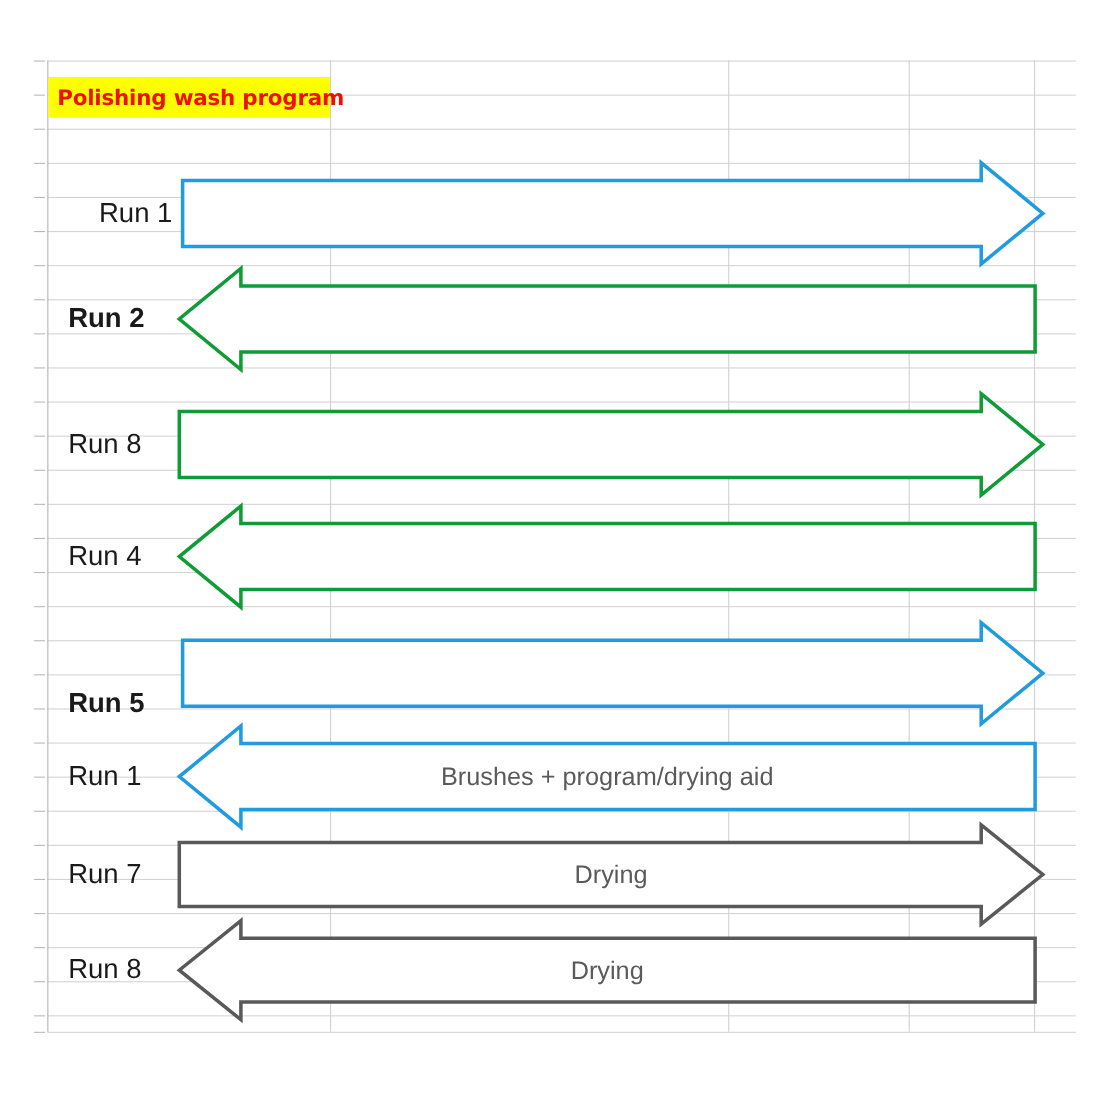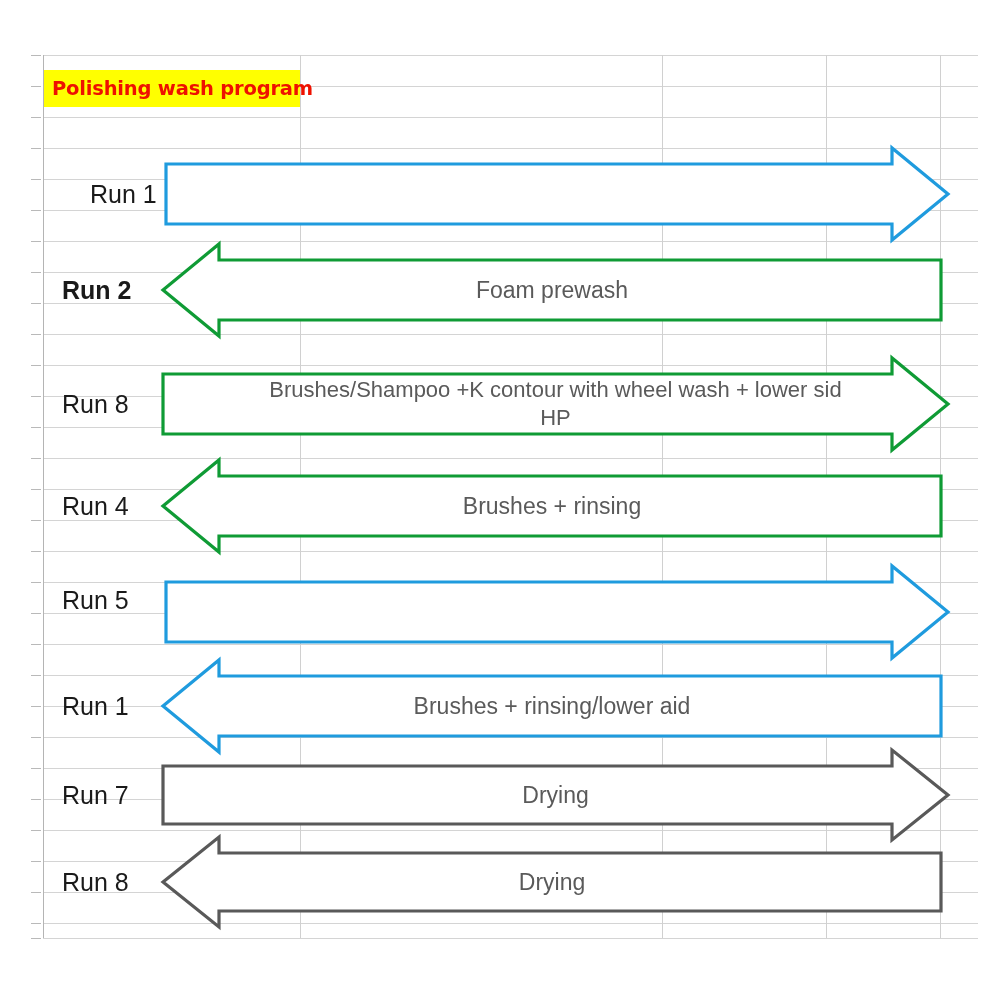--- a/index.html
+++ b/index.html
@@ -153,49 +153,45 @@
       <div class="arrow-row" style="left: 166px; top: 148px; width: 782px; height: 92px;">
         <svg width="782" height="92" viewBox="0 0 782 92">
           <polygon points="0.0,16.0 726.0,16.0 726.0,0.0 782.0,46.0 726.0,92.0 726.0,76.0 0.0,76.0" class="arrow-shape" fill="#ffffff" stroke="#1F9BDE"></polygon>
         </svg>
       </div>
       <div class="run-label" style="top: 290px; font-weight: bold;">Run 2</div>
       <div class="arrow-row" style="left: 163px; top: 243px; width: 778px; height: 93px;">
         <svg width="778" height="93" viewBox="0 0 778 93">
           <polygon points="778.0,17.0 56.0,17.0 56.0,1.0 0.0,47.0 56.0,93.0 56.0,77.0 778.0,77.0" class="arrow-shape" fill="#ffffff" stroke="#0F9B35"></polygon>
         </svg>
-        <div class="arrow-text" style="top: 47px; color: rgb(90, 90, 90);">Foam prewash</div>
       </div>
       <div class="run-label" style="top: 404px;">Run 8</div>
       <div class="arrow-row" style="left: 163px; top: 358px; width: 785px; height: 92px;">
         <svg width="785" height="92" viewBox="0 0 785 92">
           <polygon points="0.0,16.0 729.0,16.0 729.0,0.0 785.0,46.0 729.0,92.0 729.0,76.0 0.0,76.0" class="arrow-shape" fill="#ffffff" stroke="#0F9B35"></polygon>
         </svg>
-        <div class="arrow-text two-line" style="top: 46px; color: rgb(90, 90, 90);">Brushes/Shampoo +K contour with wheel wash + lower sid
-HP</div>
       </div>
       <div class="run-label" style="top: 506px;">Run 4</div>
       <div class="arrow-row" style="left: 163px; top: 460px; width: 778px; height: 92px;">
         <svg width="778" height="92" viewBox="0 0 778 92">
           <polygon points="778.0,16.0 56.0,16.0 56.0,0.0 0.0,46.0 56.0,92.0 56.0,76.0 778.0,76.0" class="arrow-shape" fill="#ffffff" stroke="#0F9B35"></polygon>
         </svg>
-        <div class="arrow-text" style="top: 46px; color: rgb(90, 90, 90);">Brushes + rinsing</div>
-      </div>
-      <div class="run-label" style="top: 600px;">Run 5</div>
+      </div>
+      <div class="run-label" style="top: 640px; font-weight: bold;">Run 5</div>
       <div class="arrow-row" style="left: 166px; top: 566px; width: 782px; height: 92px;">
         <svg width="782" height="92" viewBox="0 0 782 92">
           <polygon points="0.0,16.0 726.0,16.0 726.0,0.0 782.0,46.0 726.0,92.0 726.0,76.0 0.0,76.0" class="arrow-shape" fill="#ffffff" stroke="#1F9BDE"></polygon>
         </svg>
       </div>
       <div class="run-label" style="top: 706px;">Run 1</div>
       <div class="arrow-row" style="left: 163px; top: 660px; width: 778px; height: 92px;">
         <svg width="778" height="92" viewBox="0 0 778 92">
           <polygon points="778.0,16.0 56.0,16.0 56.0,0.0 0.0,46.0 56.0,92.0 56.0,76.0 778.0,76.0" class="arrow-shape" fill="#ffffff" stroke="#1F9BDE"></polygon>
         </svg>
-        <div class="arrow-text" style="top: 46px; color: rgb(90, 90, 90);">Brushes + rinsing/lower aid</div>
+        <div class="arrow-text" style="top: 46px; color: rgb(90, 90, 90);">Brushes + program/drying aid</div>
       </div>
       <div class="run-label" style="top: 795px;">Run 7</div>
       <div class="arrow-row" style="left: 163px; top: 750px; width: 785px; height: 90px;">
         <svg width="785" height="90" viewBox="0 0 785 90">
           <polygon points="0.0,16.0 729.0,16.0 729.0,0.0 785.0,45.0 729.0,90.0 729.0,74.0 0.0,74.0" class="arrow-shape" fill="#ffffff" stroke="#595959"></polygon>
         </svg>
         <div class="arrow-text" style="top: 45px; color: rgb(90, 90, 90);">Drying</div>
       </div>
       <div class="run-label" style="top: 882px;">Run 8</div>
       <div class="arrow-row" style="left: 163px; top: 838px; width: 778px; height: 88px;">

